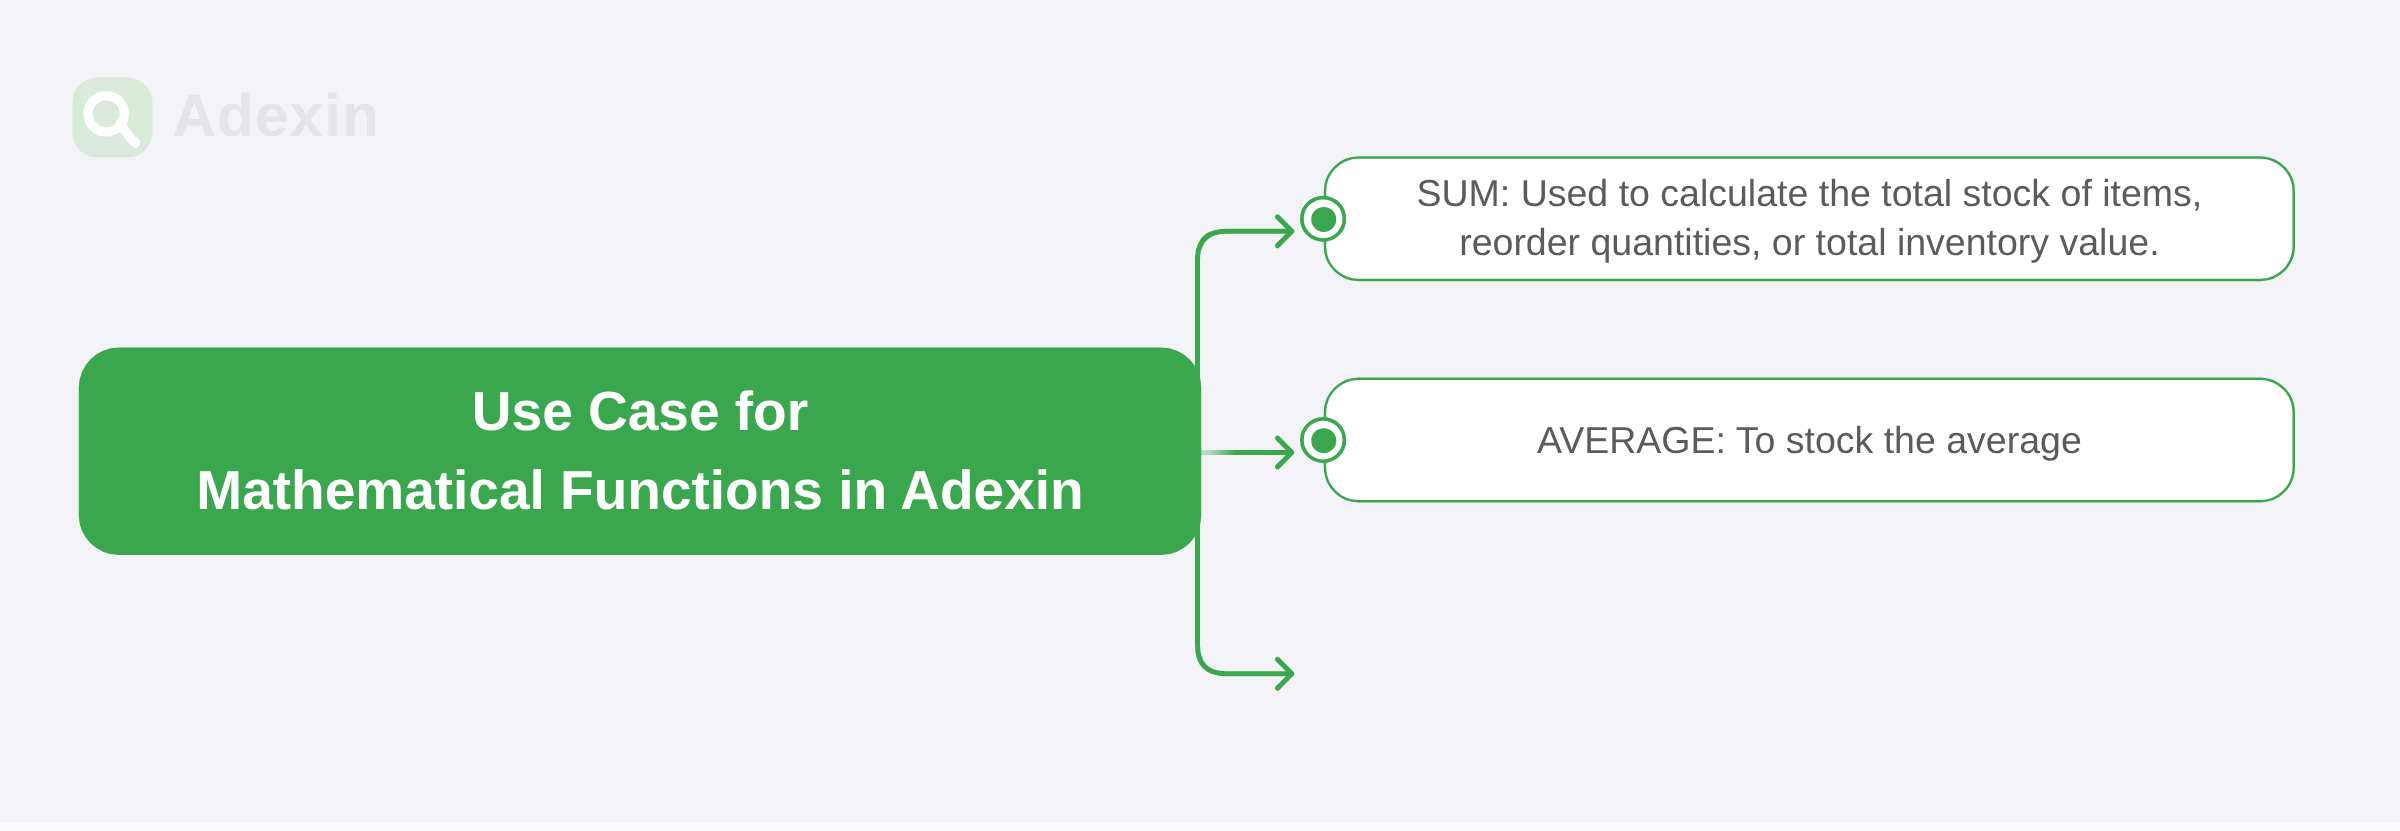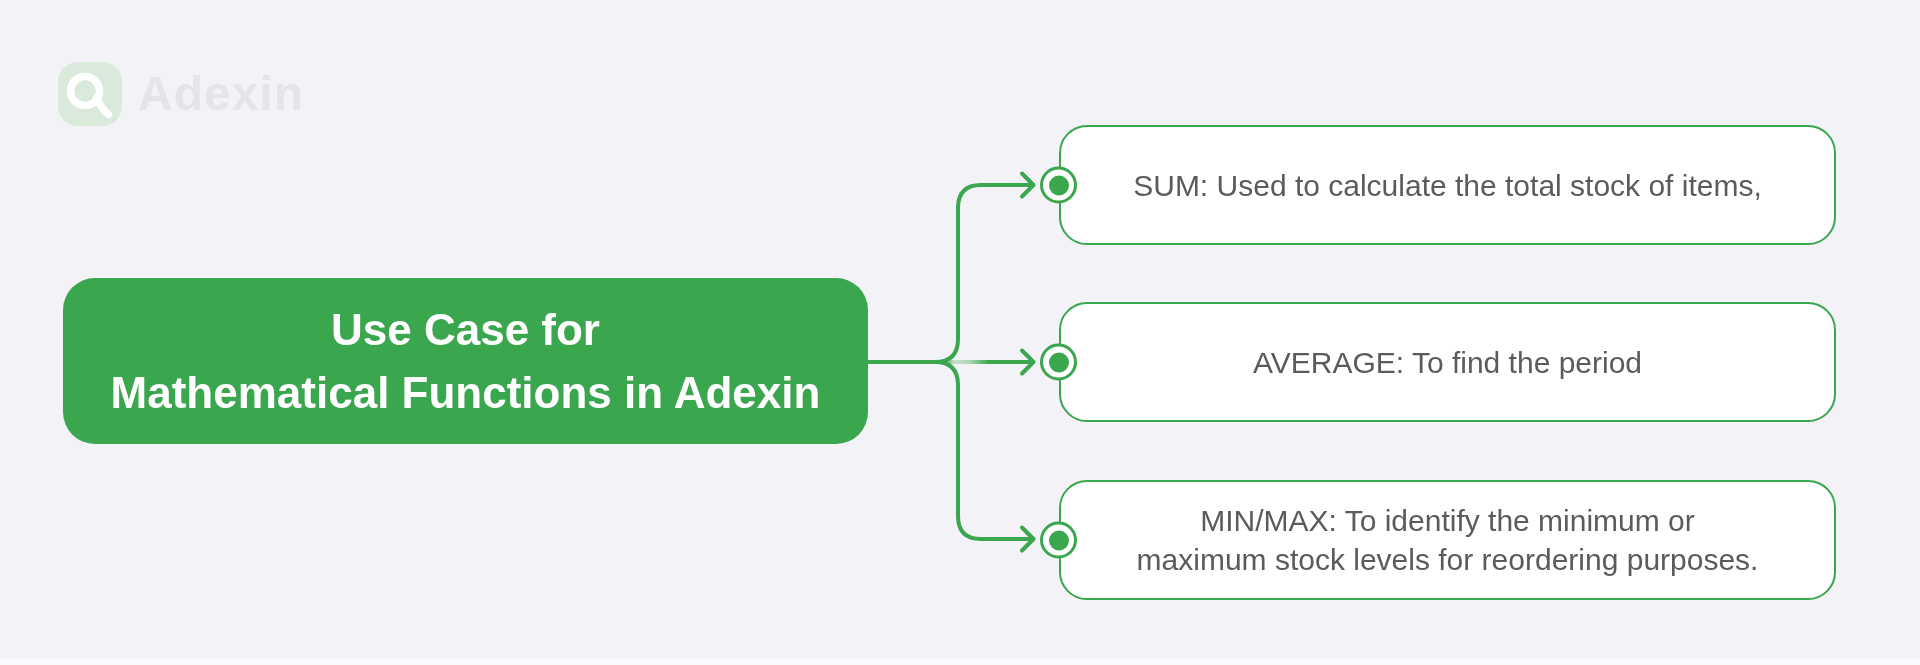--- a/index.html
+++ b/index.html
@@ -13,29 +13,29 @@
     position:absolute;left:58px;top:62px;width:64px;height:64px;
     border-radius:20px;background:var(--tile,#d9e9da);
   }
   .logo-tile svg{position:absolute;left:0;top:0;}
   .brand-text{
     position:absolute;left:138px;top:62px;height:64px;line-height:64px;
     font-size:48px;font-weight:600;letter-spacing:1px;color:var(--brand,#e4e4e9);
   }
   
   .main-node{
-    position:absolute;left:63px;top:278px;width:805px;height:166px;
+    position:absolute;left:63px;top:278px;width:898px;height:166px;
     border-radius:32px;background:var(--green,#3aa64d);
     display:flex;flex-direction:column;align-items:center;justify-content:center;
     text-align:center;color:var(--white,#fff);
     font-size:44px;font-weight:700;line-height:63px;
   }
   
   .branch-box{
-    position:absolute;left:1059px;width:777px;height:120px;box-sizing:border-box;
+    position:absolute;left:1059px;width:777px;height:100px;box-sizing:border-box;
     background:var(--white,#fff);border:2.5px solid var(--green,#3aa64d);
     border-radius:28px;
     display:flex;flex-direction:column;align-items:center;justify-content:center;
     text-align:left;color:var(--text,#5a5b5d);
     font-size:30px;line-height:39px;
   }
   .branch-box.b1{top:125px;}
   .branch-box.b2{top:302px;}
   .branch-box.b3{top:480px;}
   
@@ -95,31 +95,25 @@
   <div class="main-node">
     <span>Use Case for</span>
     <span>Mathematical Functions in Adexin</span>
   </div>
 
   <div class="branch-box b1">
     <div class="marker">
         <div class="dot"></div>
       </div>
     <span>SUM: Used to calculate the total stock of items,</span>
+    <span>reorder quantities, or total inventory value.</span>
   </div>
 
   <div class="branch-box b2">
     <div class="marker">
         <div class="dot"></div>
       </div>
-    <span>AVERAGE: To find the period</span>
+    <span>AVERAGE: To stock the average</span>
   </div>
 
-  <div class="branch-box b3">
-    <div class="marker">
-        <div class="dot"></div>
-      </div>
-    <span>MIN/MAX: To identify the minimum or</span>
-    <span>maximum stock levels for reordering purposes.</span>
-  </div>
 
   <div class="bottom-strip"></div>
 </div>
 
 </body></html>

